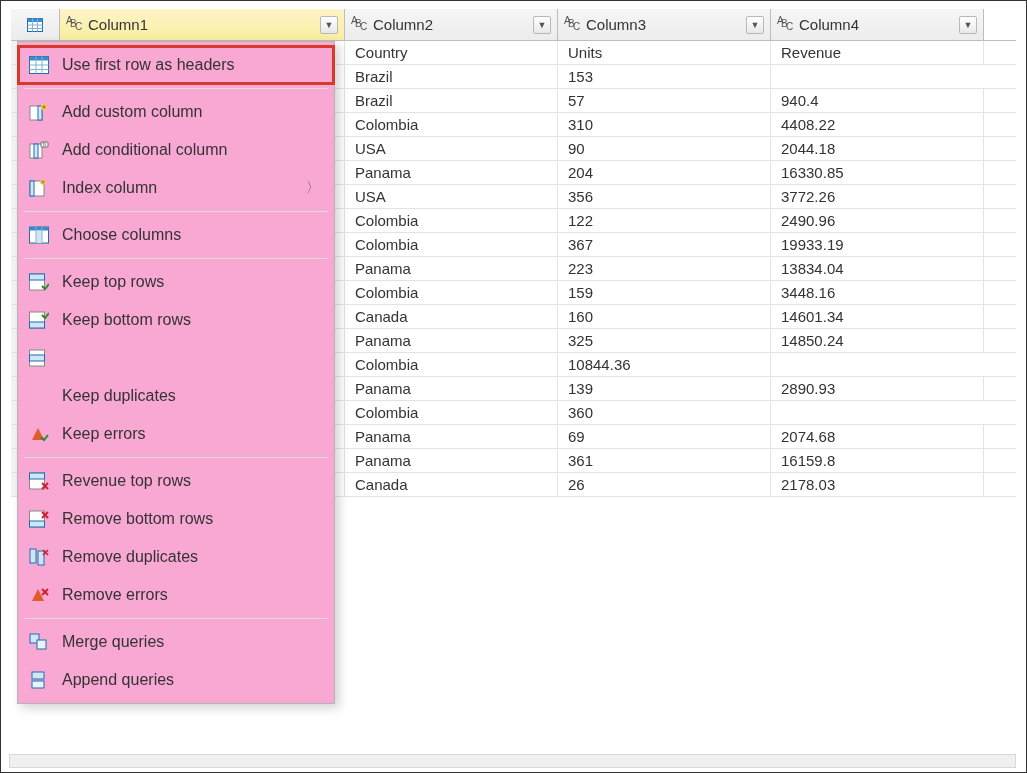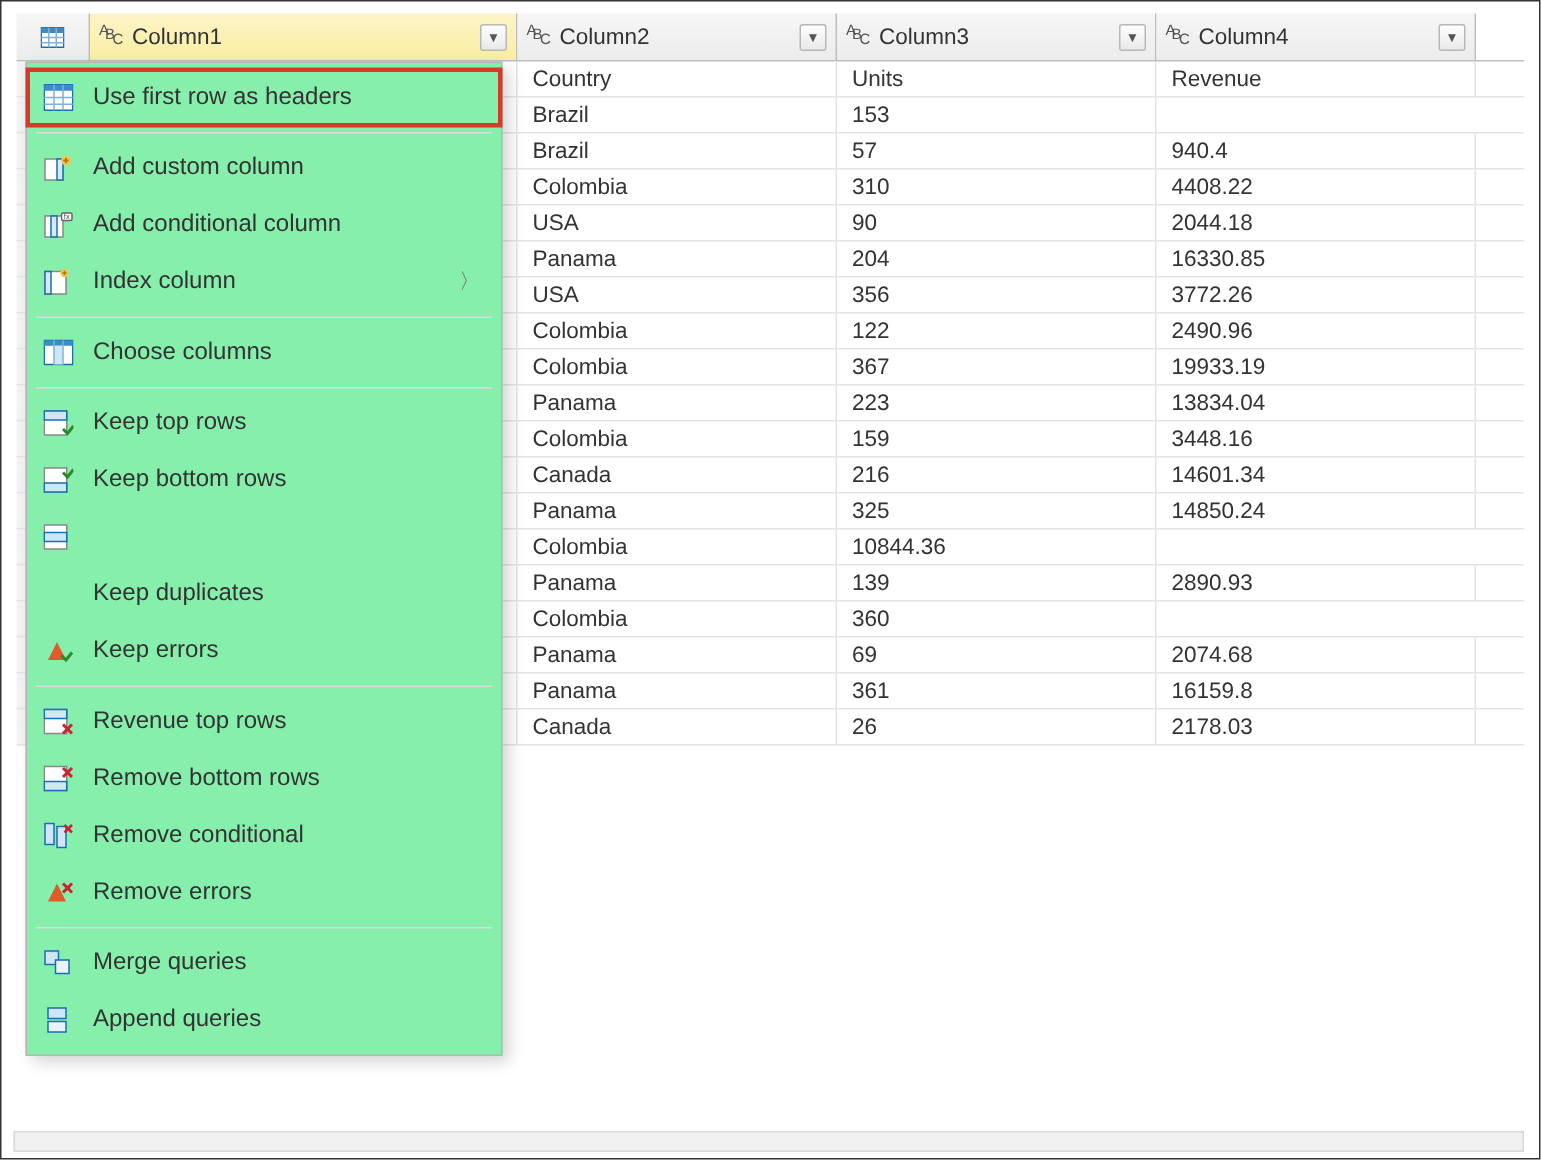--- a/index.html
+++ b/index.html
@@ -76,21 +76,21 @@
   .data-row .cell {
     border-right:1px solid #e4e4e4; display:flex; align-items:center; padding:0 10px;
     font-size:15px; color:#333;
   }
 
   
   .ctx-menu {
     position:absolute;
     left: 16px; top: 40px;
     width: 318px;
-    background:#86efac;
+    background:#f9a8d4;
     border:1px solid #b5b5b5;
     box-shadow: 4px 4px 10px rgba(0,0,0,.18);
     padding: 4px 0;
     z-index: 10;
   }
   .ctx-item {
     display:flex; align-items:center; gap:12px;
     height:38px; padding: 0 14px 0 10px;
     font-size:16px; color:#333;
     cursor:default;
@@ -232,21 +232,21 @@
         <div class="rownum"></div>
         <div class="cell col1"></div>
         <div class="cell col2">Colombia</div>
         <div class="cell col3">159</div>
         <div class="cell col4">3448.16</div>
       </div>
       <div class="data-row">
         <div class="rownum"></div>
         <div class="cell col1"></div>
         <div class="cell col2">Canada</div>
-        <div class="cell col3">216</div>
+        <div class="cell col3">160</div>
         <div class="cell col4">14601.34</div>
       </div>
       <div class="data-row">
         <div class="rownum"></div>
         <div class="cell col1"></div>
         <div class="cell col2">Panama</div>
         <div class="cell col3">325</div>
         <div class="cell col4">14850.24</div>
       </div>
       <div class="data-row">
@@ -427,21 +427,21 @@
   </div>
   <div class="ctx-item">
     <span class="ctx-icon">
       <svg viewBox="0 0 20 18">
           <rect x="1" y="1" width="6" height="14" fill="#cfe6f7" stroke="#1a6fb0"></rect>
           <rect x="9" y="3" width="6" height="14" fill="#cfe6f7" stroke="#1a6fb0"></rect>
           <line x1="14" y1="2" x2="19" y2="7" stroke="#c23" stroke-width="1.7"></line>
           <line x1="19" y1="2" x2="14" y2="7" stroke="#c23" stroke-width="1.7"></line>
         </svg>
     </span>
-    <span class="ctx-label">Remove conditional</span>
+    <span class="ctx-label">Remove duplicates</span>
   </div>
   <div class="ctx-item">
     <span class="ctx-icon">
       <svg viewBox="0 0 20 18">
           <polygon points="3,15 9,3 15,15" fill="#e05a2a"></polygon>
           <line x1="13" y1="3" x2="19" y2="9" stroke="#c23" stroke-width="2"></line>
           <line x1="19" y1="3" x2="13" y2="9" stroke="#c23" stroke-width="2"></line>
         </svg>
     </span>
     <span class="ctx-label">Remove errors</span>

